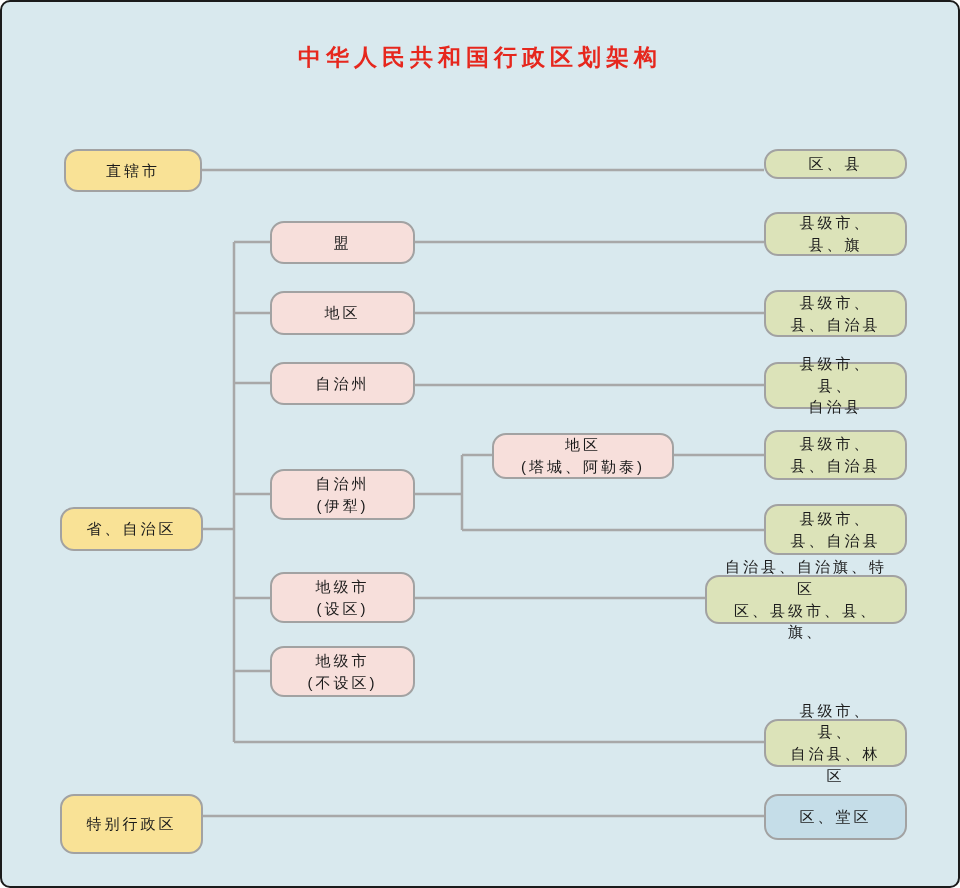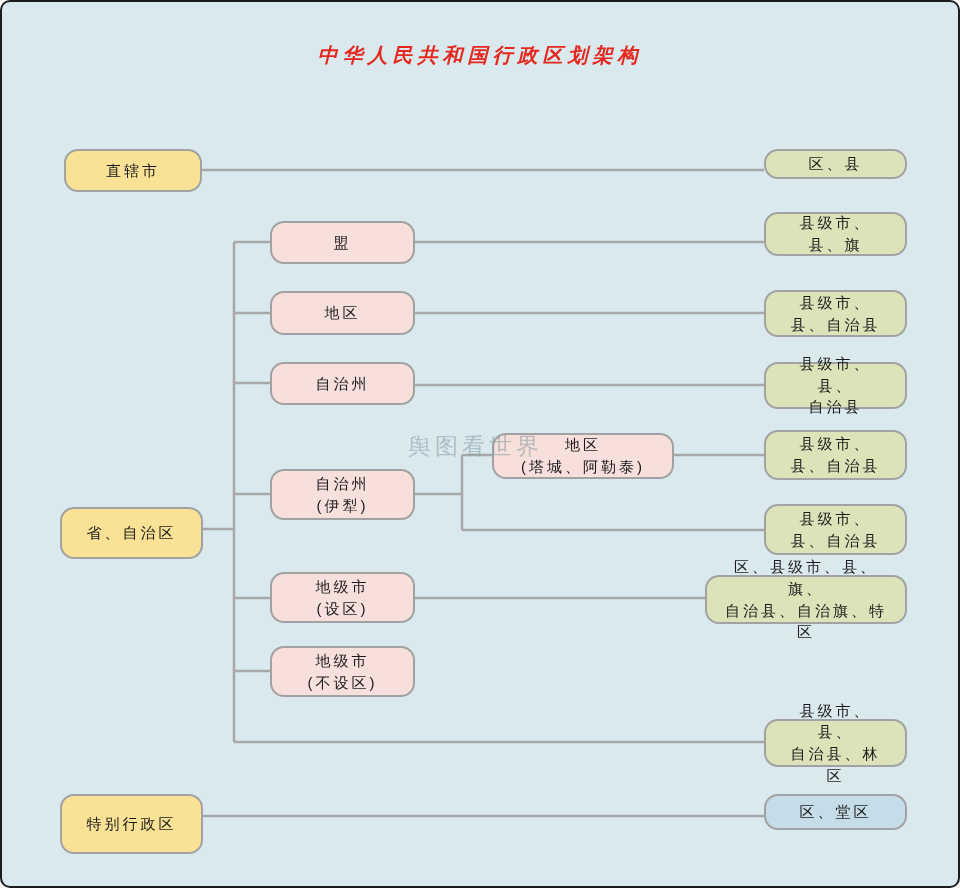--- a/index.html
+++ b/index.html
@@ -10,22 +10,22 @@
   }
   html,body{margin:0;padding:0;background:#fff;}
   .canvas{
     position:relative; width:960px; height:888px; box-sizing:border-box;
     background:var(--background); border:2px solid var(--canvas-border);
     border-radius:10px; overflow:hidden;
     font-family:"Liberation Sans", sans-serif;
   }
   .title{
     position:absolute; top:40px; left:0; width:100%; text-align:center;
-    font-size:20px; font-weight:bold; letter-spacing:5px;
-    color:var(--title-color); z-index:3;font-style:italic;
+    font-size:23px; font-weight:bold; letter-spacing:5px;
+    color:var(--title-color); z-index:3;
   }
   svg.wires{position:absolute; left:0; top:0; z-index:1;}
   svg.wires path{stroke:var(--connector); stroke-width:2.5; fill:none;}
   .node{
     position:absolute; box-sizing:border-box; z-index:2;
     border:2.5px solid var(--box-border); border-radius:14px;
     display:flex; flex-direction:column; align-items:center; justify-content:center;
     font-size:15px; letter-spacing:3px; line-height:1.45; text-align:center;
     color:var(--text-color); padding:1px 16px;
   }
@@ -65,21 +65,21 @@
     <path d="M460 453 H490"></path>
     <path d="M672 453 H762"></path>
     <path d="M460 528 H762"></path>
     <path d="M413 596 H703"></path>
     <path d="M201 814 H762"></path>
   </svg>
 
   <div class="node lvl1" style="left:62px;top:147px;width:138px;height:43px">
     <span>直辖市</span>
   </div>
-  <div class="node lvl1" style="left:58px;top:505px;width:143px;height:52px">
+  <div class="node lvl1" style="left:58px;top:505px;width:143px;height:44px">
     <span>省、自治区</span>
   </div>
   <div class="node lvl1" style="left:58px;top:792px;width:143px;height:60px">
     <span>特别行政区</span>
   </div>
 
   <div class="node lvl2" style="left:268px;top:219px;width:145px;height:43px">
     <span>盟</span>
   </div>
   <div class="node lvl2" style="left:268px;top:289px;width:145px;height:44px">
@@ -121,26 +121,25 @@
   </div>
   <div class="node lvl3" style="left:762px;top:428px;width:143px;height:50px">
     <span>县级市、</span>
     <span>县、自治县</span>
   </div>
   <div class="node lvl3" style="left:762px;top:502px;width:143px;height:51px">
     <span>县级市、</span>
     <span>县、自治县</span>
   </div>
   <div class="node lvl3" style="left:703px;top:573px;width:202px;height:49px">
+    <span>自治县、自治旗、特区</span>
     <span>区、县级市、县、旗、</span>
-    <span>自治县、自治旗、特区</span>
   </div>
   <div class="node lvl3" style="left:762px;top:717px;width:143px;height:48px">
     <span>县级市、县、</span>
     <span>自治县、林区</span>
   </div>
-  <div class="node sar" style="left:762px;top:792px;width:143px;height:36px">
+  <div class="node sar" style="left:762px;top:792px;width:143px;height:46px">
     <span>区、堂区</span>
   </div>
 
-  <div class="watermark">舆图看世界</div>
 
 </div>
 
 </body></html>

